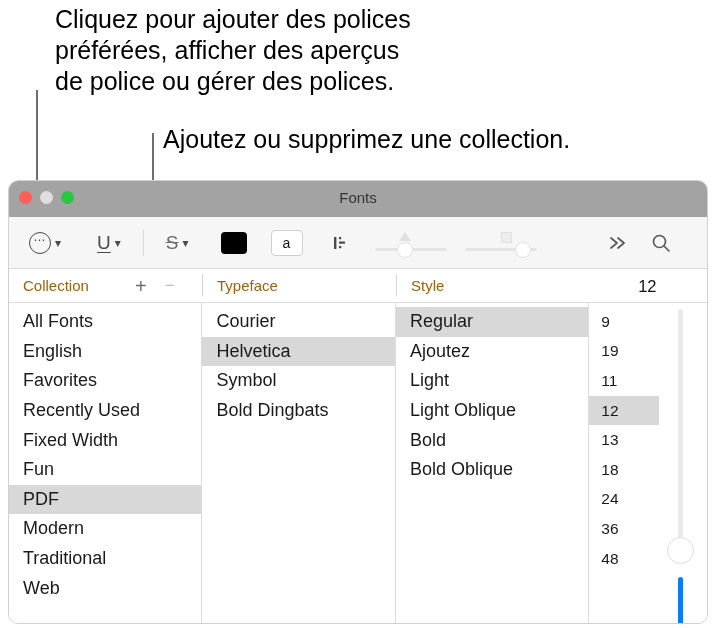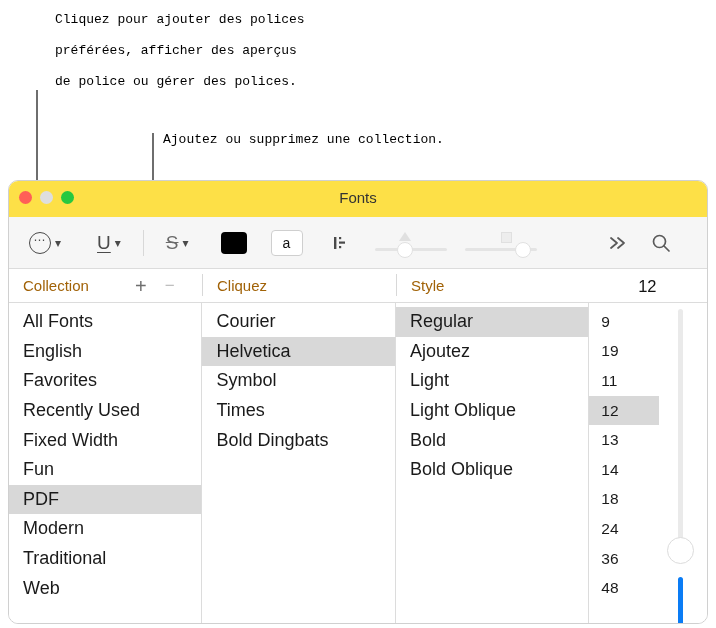--- a/index.html
+++ b/index.html
@@ -12,24 +12,24 @@
     background: #ffffff;
     font-family: "Liberation Sans", sans-serif;
     overflow: hidden;
     position: relative;
   }
 
   
   .callout-text {
     position: absolute;
     color: #000000;
-    font-size: 13px;
+    font-size: 25px;
     line-height: 31px;
     white-space: pre-line;
-    font-family: Liberation Mono, monospace;
+    font-family: Liberation Sans, sans-serif;
   }
   #callout-1-text { left: 55px; top: 4px; }
   #callout-2-text { left: 163px; top: 124px; }
 
   .leader-line {
     position: absolute;
     background: #6e6e6e;
   }
   .leader-v { width: 2px; }
   .leader-h { height: 2px; }
@@ -44,21 +44,21 @@
     background: #ffffff;
     border: 1px solid #d0d0d0;
     border-radius: 10px;
     box-sizing: border-box;
     overflow: hidden;
   }
 
   
   #title-bar {
     height: 36px;
-    background: #fde047;
+    background: #a3a3a3;
     position: relative;
   }
   #traffic-lights {
     position: absolute;
     left: 10px;
     top: 10px;
     display: flex;
     gap: 8px;
   }
   .traffic-dot {
@@ -373,21 +373,21 @@
       </svg>
     </div>
   </div>
 
   <div id="column-headers">
     <div class="col-head" id="collection-head">
       <span>Collection</span>
       <span class="vdiv"></span>
     </div>
     <div class="col-head" id="typeface-head">
-      <span>Cliquez</span>
+      <span>Typeface</span>
       <span class="vdiv"></span>
     </div>
     <div class="col-head" id="style-head">
       <span>Style</span>
       <span class="vdiv"></span>
     </div>
     <div class="col-head" id="size-head">
       <span>Size</span>
     </div>
 
@@ -409,42 +409,40 @@
       <div class="list-row selected">PDF</div>
       <div class="list-row">Modern</div>
       <div class="list-row">Traditional</div>
       <div class="list-row">Web</div>
     </div>
 
     <div class="pane" id="typeface-pane">
       <div class="list-row">Courier</div>
       <div class="list-row selected">Helvetica</div>
       <div class="list-row">Symbol</div>
-      <div class="list-row">Times</div>
       <div class="list-row">Bold Dingbats</div>
     </div>
 
     <div class="pane" id="style-pane">
       <div class="list-row selected">Regular</div>
       <div class="list-row">Ajoutez</div>
       <div class="list-row">Light</div>
       <div class="list-row">Light Oblique</div>
       <div class="list-row">Bold</div>
       <div class="list-row">Bold Oblique</div>
     </div>
 
     <div class="pane" id="size-pane">
       <div id="size-value-field">12</div>
 
       <div class="size-row">9</div>
       <div class="size-row">19</div>
       <div class="size-row">11</div>
       <div class="size-row selected">12</div>
       <div class="size-row">13</div>
-      <div class="size-row">14</div>
       <div class="size-row">18</div>
       <div class="size-row">24</div>
       <div class="size-row">36</div>
       <div class="size-row">48</div>
 
       <div id="size-slider">
         <div id="size-slider-track-top"></div>
         <div id="size-slider-track-bottom"></div>
         <div id="size-slider-knob"></div>
       </div>

